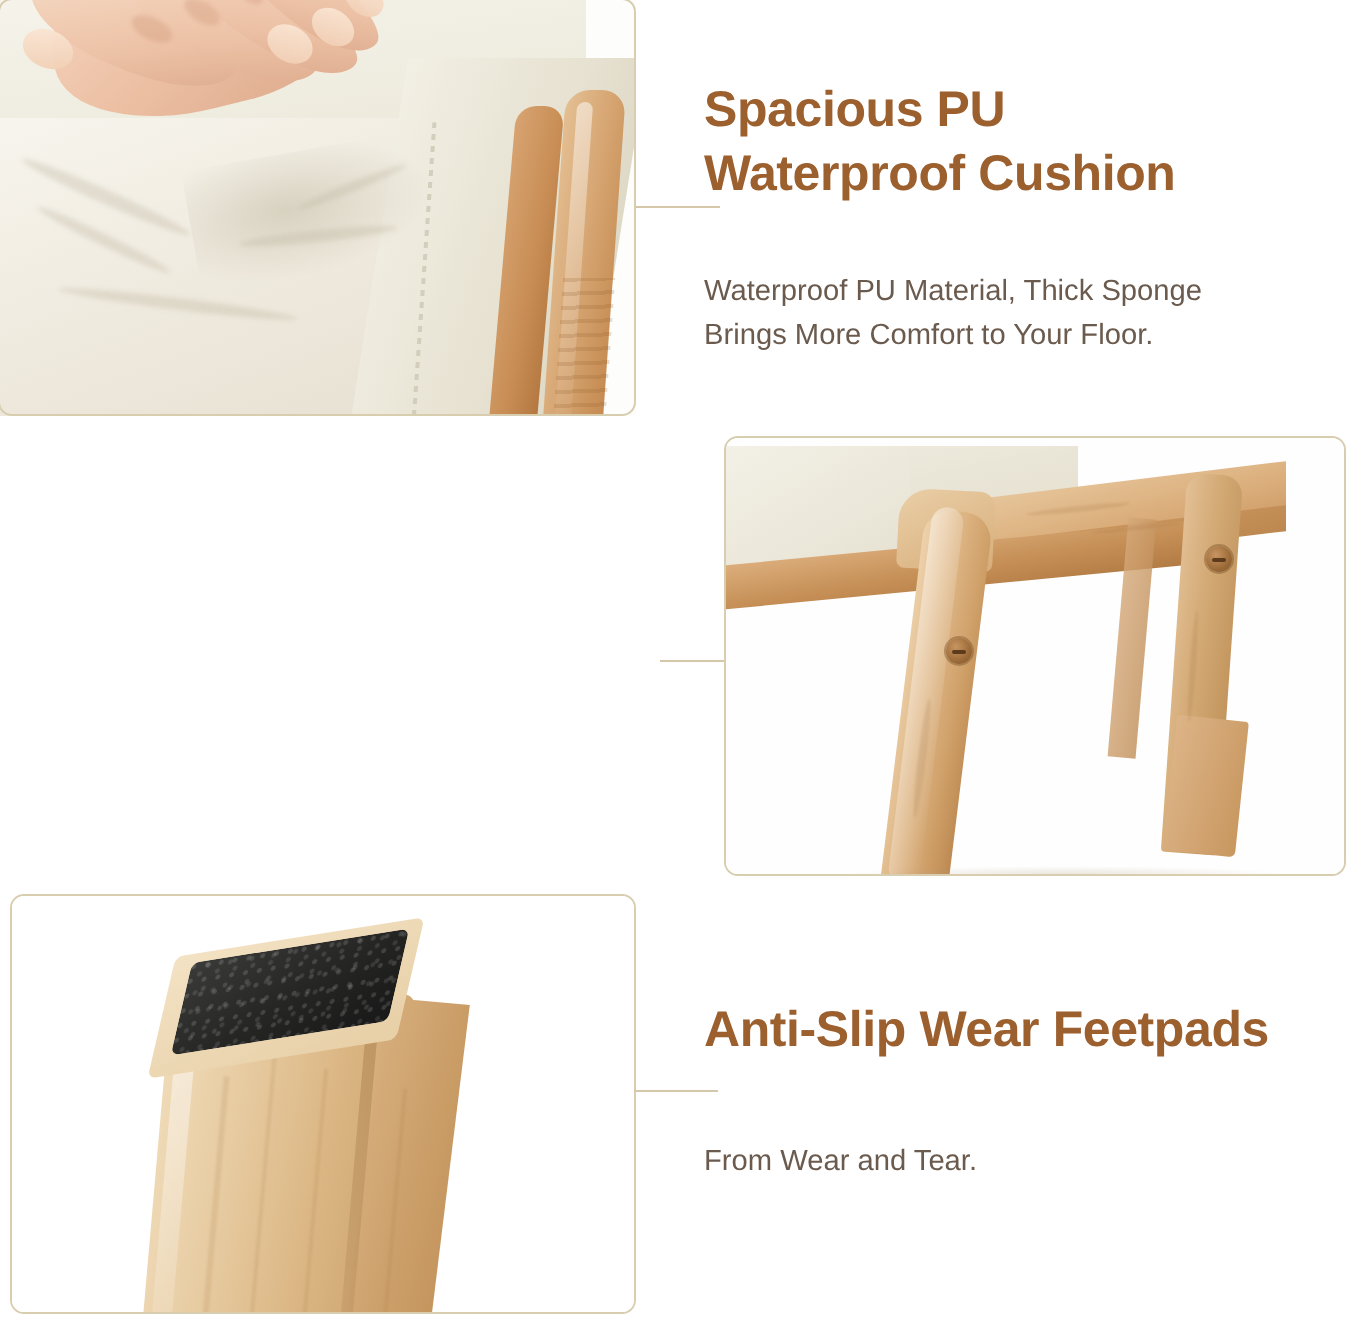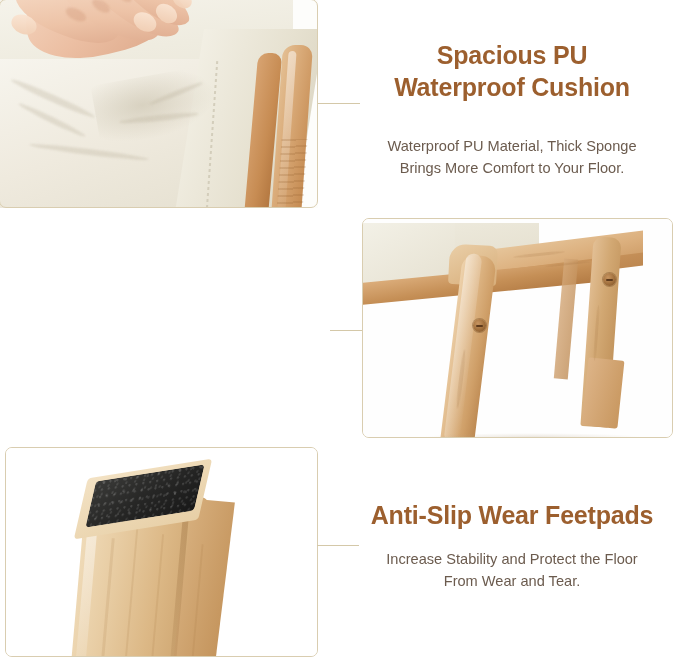--- a/index.html
+++ b/index.html
@@ -20,21 +20,21 @@
 
   
   .feature-text{position:absolute;}
   .heading{
     color:#9C5F2E;font-size:25px;font-weight:bold;line-height:1.26;
     letter-spacing:-0.2px;margin:0;
   }
   .body-copy{
     color:#6B5B4E;font-size:14.6px;line-height:1.52;margin:0;
   }
-  .ta-right{text-align:center;}
+  .ta-right{text-align:left;}
   .ta-left{text-align:left;}
 
   
   #panel-cushion{left:-1px;top:-1px;width:319px;height:209px;}
   #panel-cushion .bdr{
     position:absolute;inset:0;border:1px solid #D9CDB0;border-radius:7px;
     pointer-events:none;z-index:9;
   }
   .cush-bg{position:absolute;inset:0;background:#fdfdfb;}
   .cush-top{
@@ -339,18 +339,18 @@
       <div class="leg-top-face"></div>
       <div class="felt-pad"></div>
     </div>
   </div>
 
   <div class="connector" style="left:317px;top:545px;width:42px;"></div>
 
   <div class="feature-text ta-right" style="left:352px;top:500px;width:320px;">
     <p class="heading">Anti-Slip Wear Feetpads</p>
     <p class="body-copy" style="margin-top:16px;">
-      <span>Increase Stability and Protect the Floor</span><br>
+      <br>
       <span>From Wear and Tear.</span>
     </p>
   </div>
 
 </div>
 
 </body></html>

